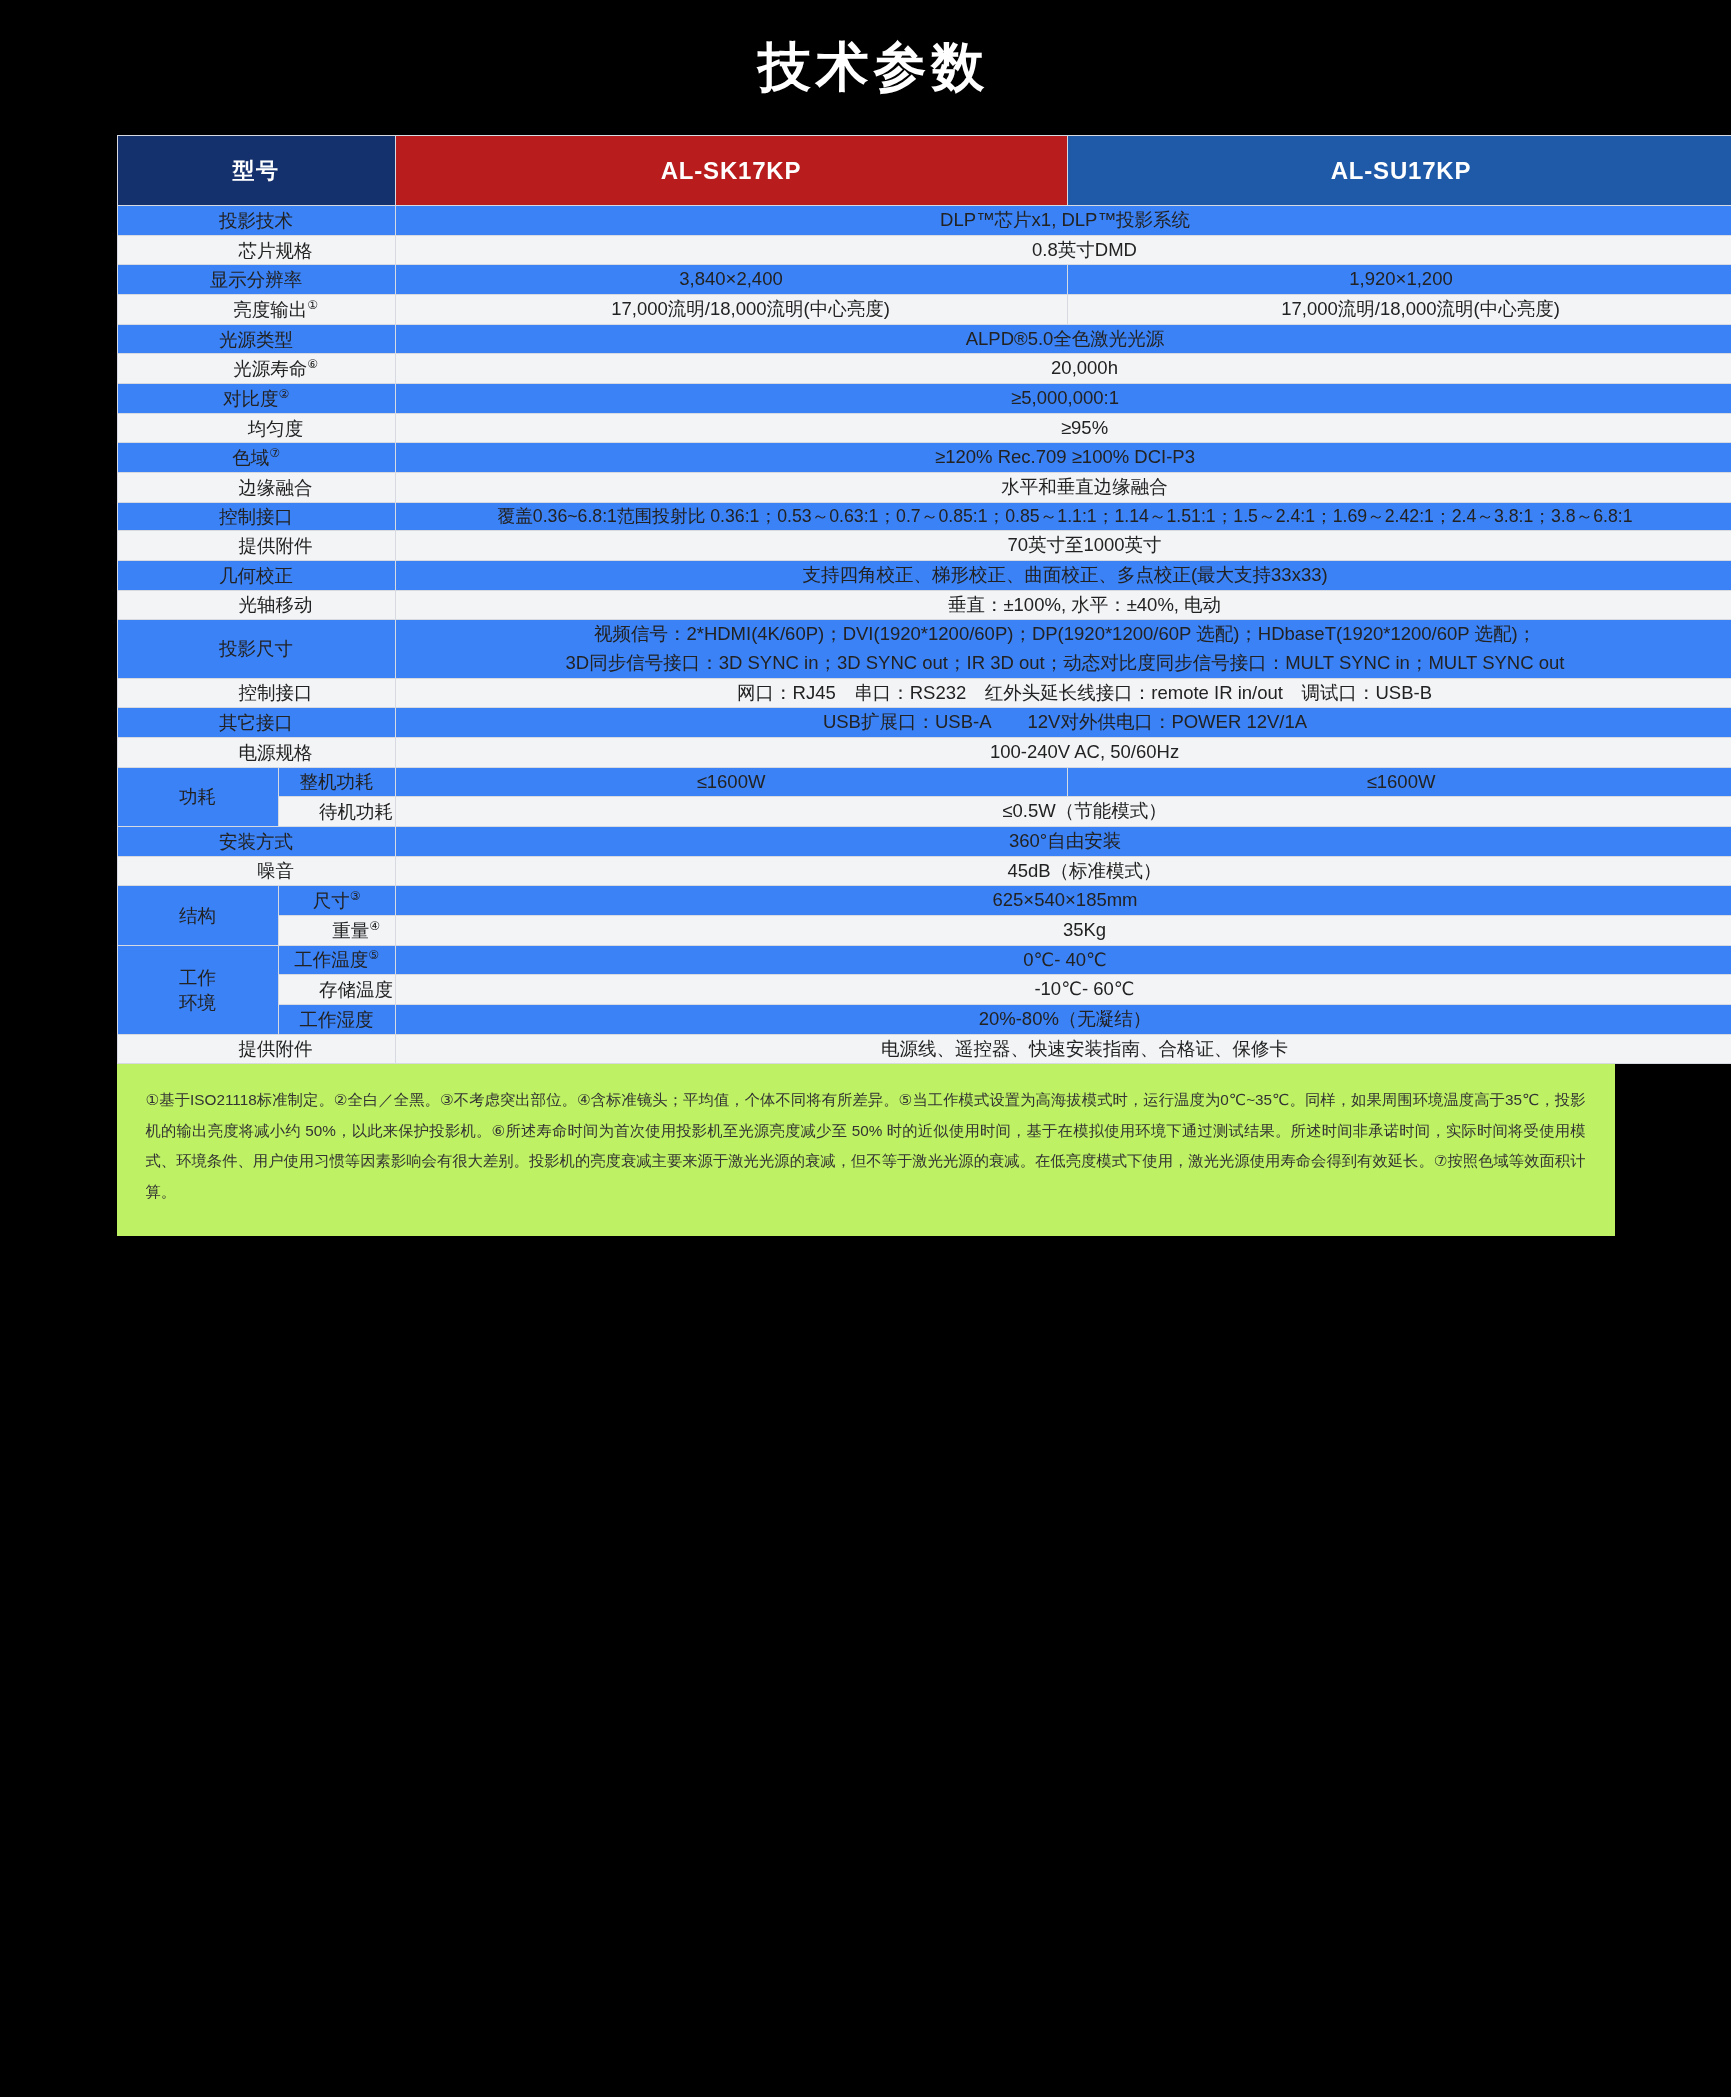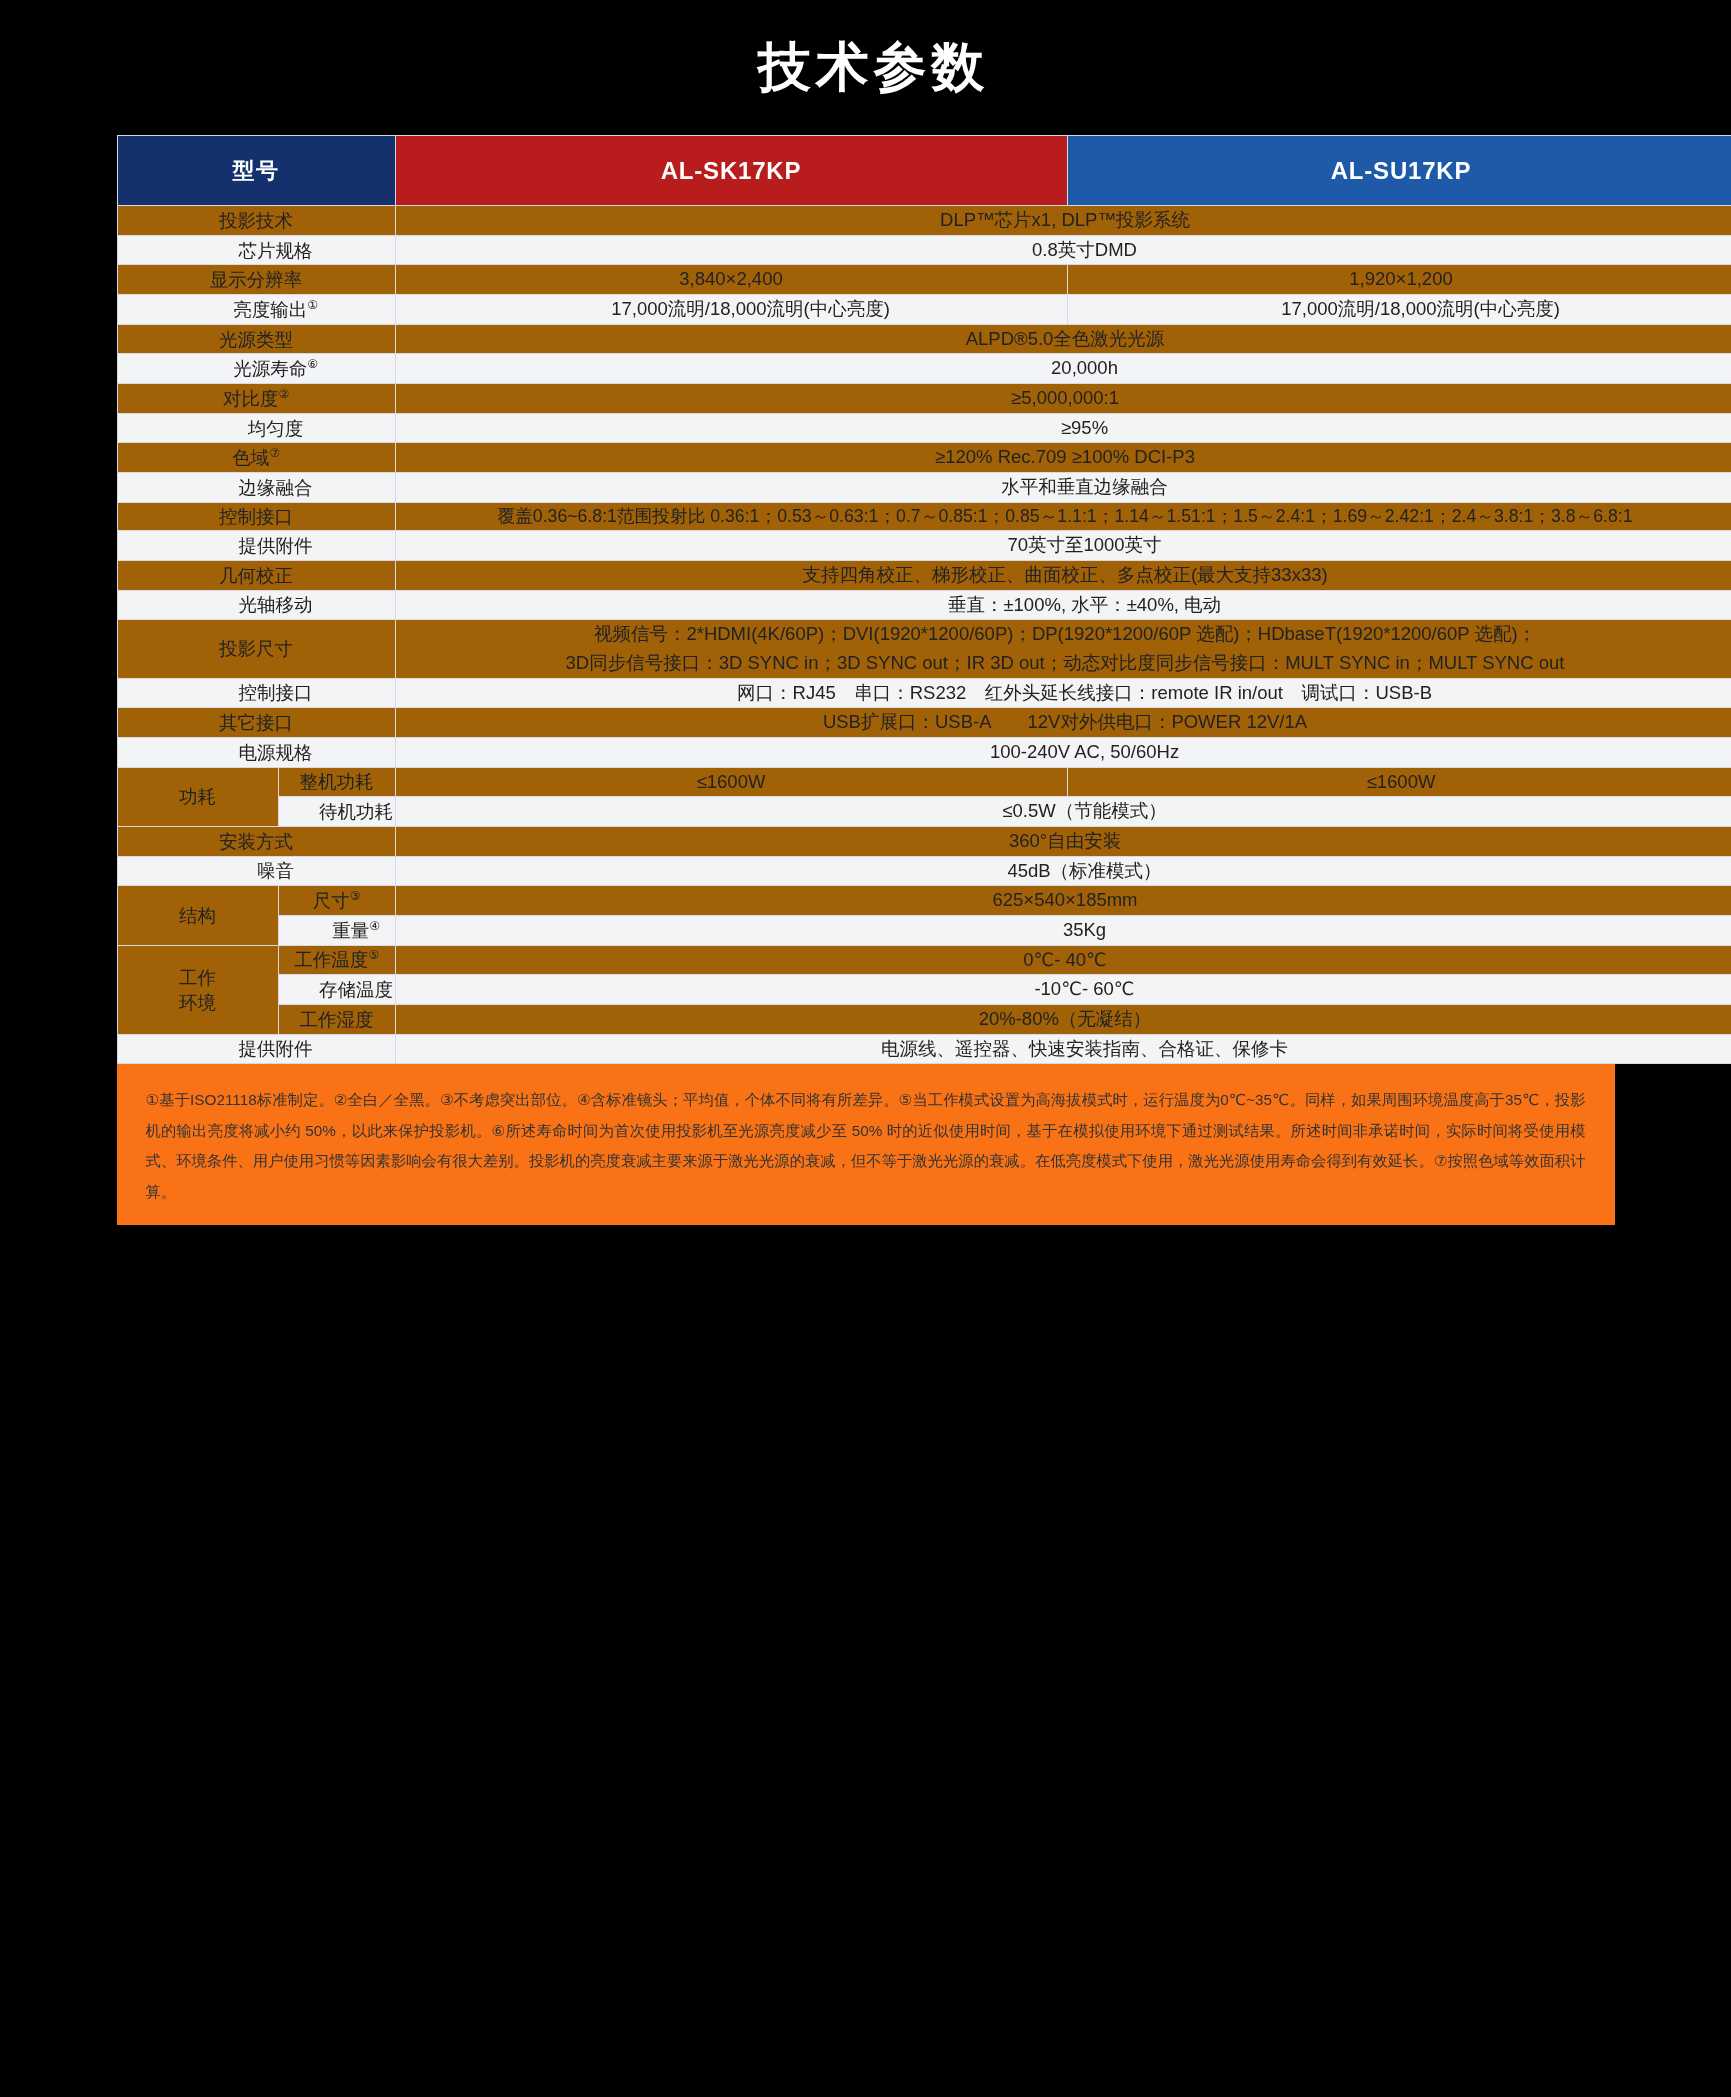--- a/index.html
+++ b/index.html
@@ -81,36 +81,36 @@
     padding: 0 4.8px;
   }
   td.val {
     text-align: center;
     font-size: 18.5px;
     color: #222;
     padding: 11.3px 8px;
     line-height: 1.55;
   }
   tr.alt td, tr.alt th { background: #f3f4f6; padding-left: 39px; }
-  tr.white td, tr.white th { background: #a16207; margin-left: 21px; }
+  tr.white td, tr.white th { background: #3b82f6; margin-left: 21px; }
   td.tall { padding: 21px 8px; }
   .sup {
     font-size: 12px;
     vertical-align: super;
   }
   .lens-row td.val {
     font-size: 17.7px;
     letter-spacing: 0px;
   }
   .notes {
     width: 1498px;
     margin: 0 auto;
-    background: #f97316;
+    background: #bef264;
     box-sizing: border-box;
-    padding: 21px 29px 17px 29px;
+    padding: 21px 29px 28px 29px;
     font-size: 15.3px;
     line-height: 2.0;
     color: #333;
     text-align: justify;
   }
   .notes p { margin: 0; }
   .spacer-bottom { height: 48px; }
 </style>
 </head>
 <body>

